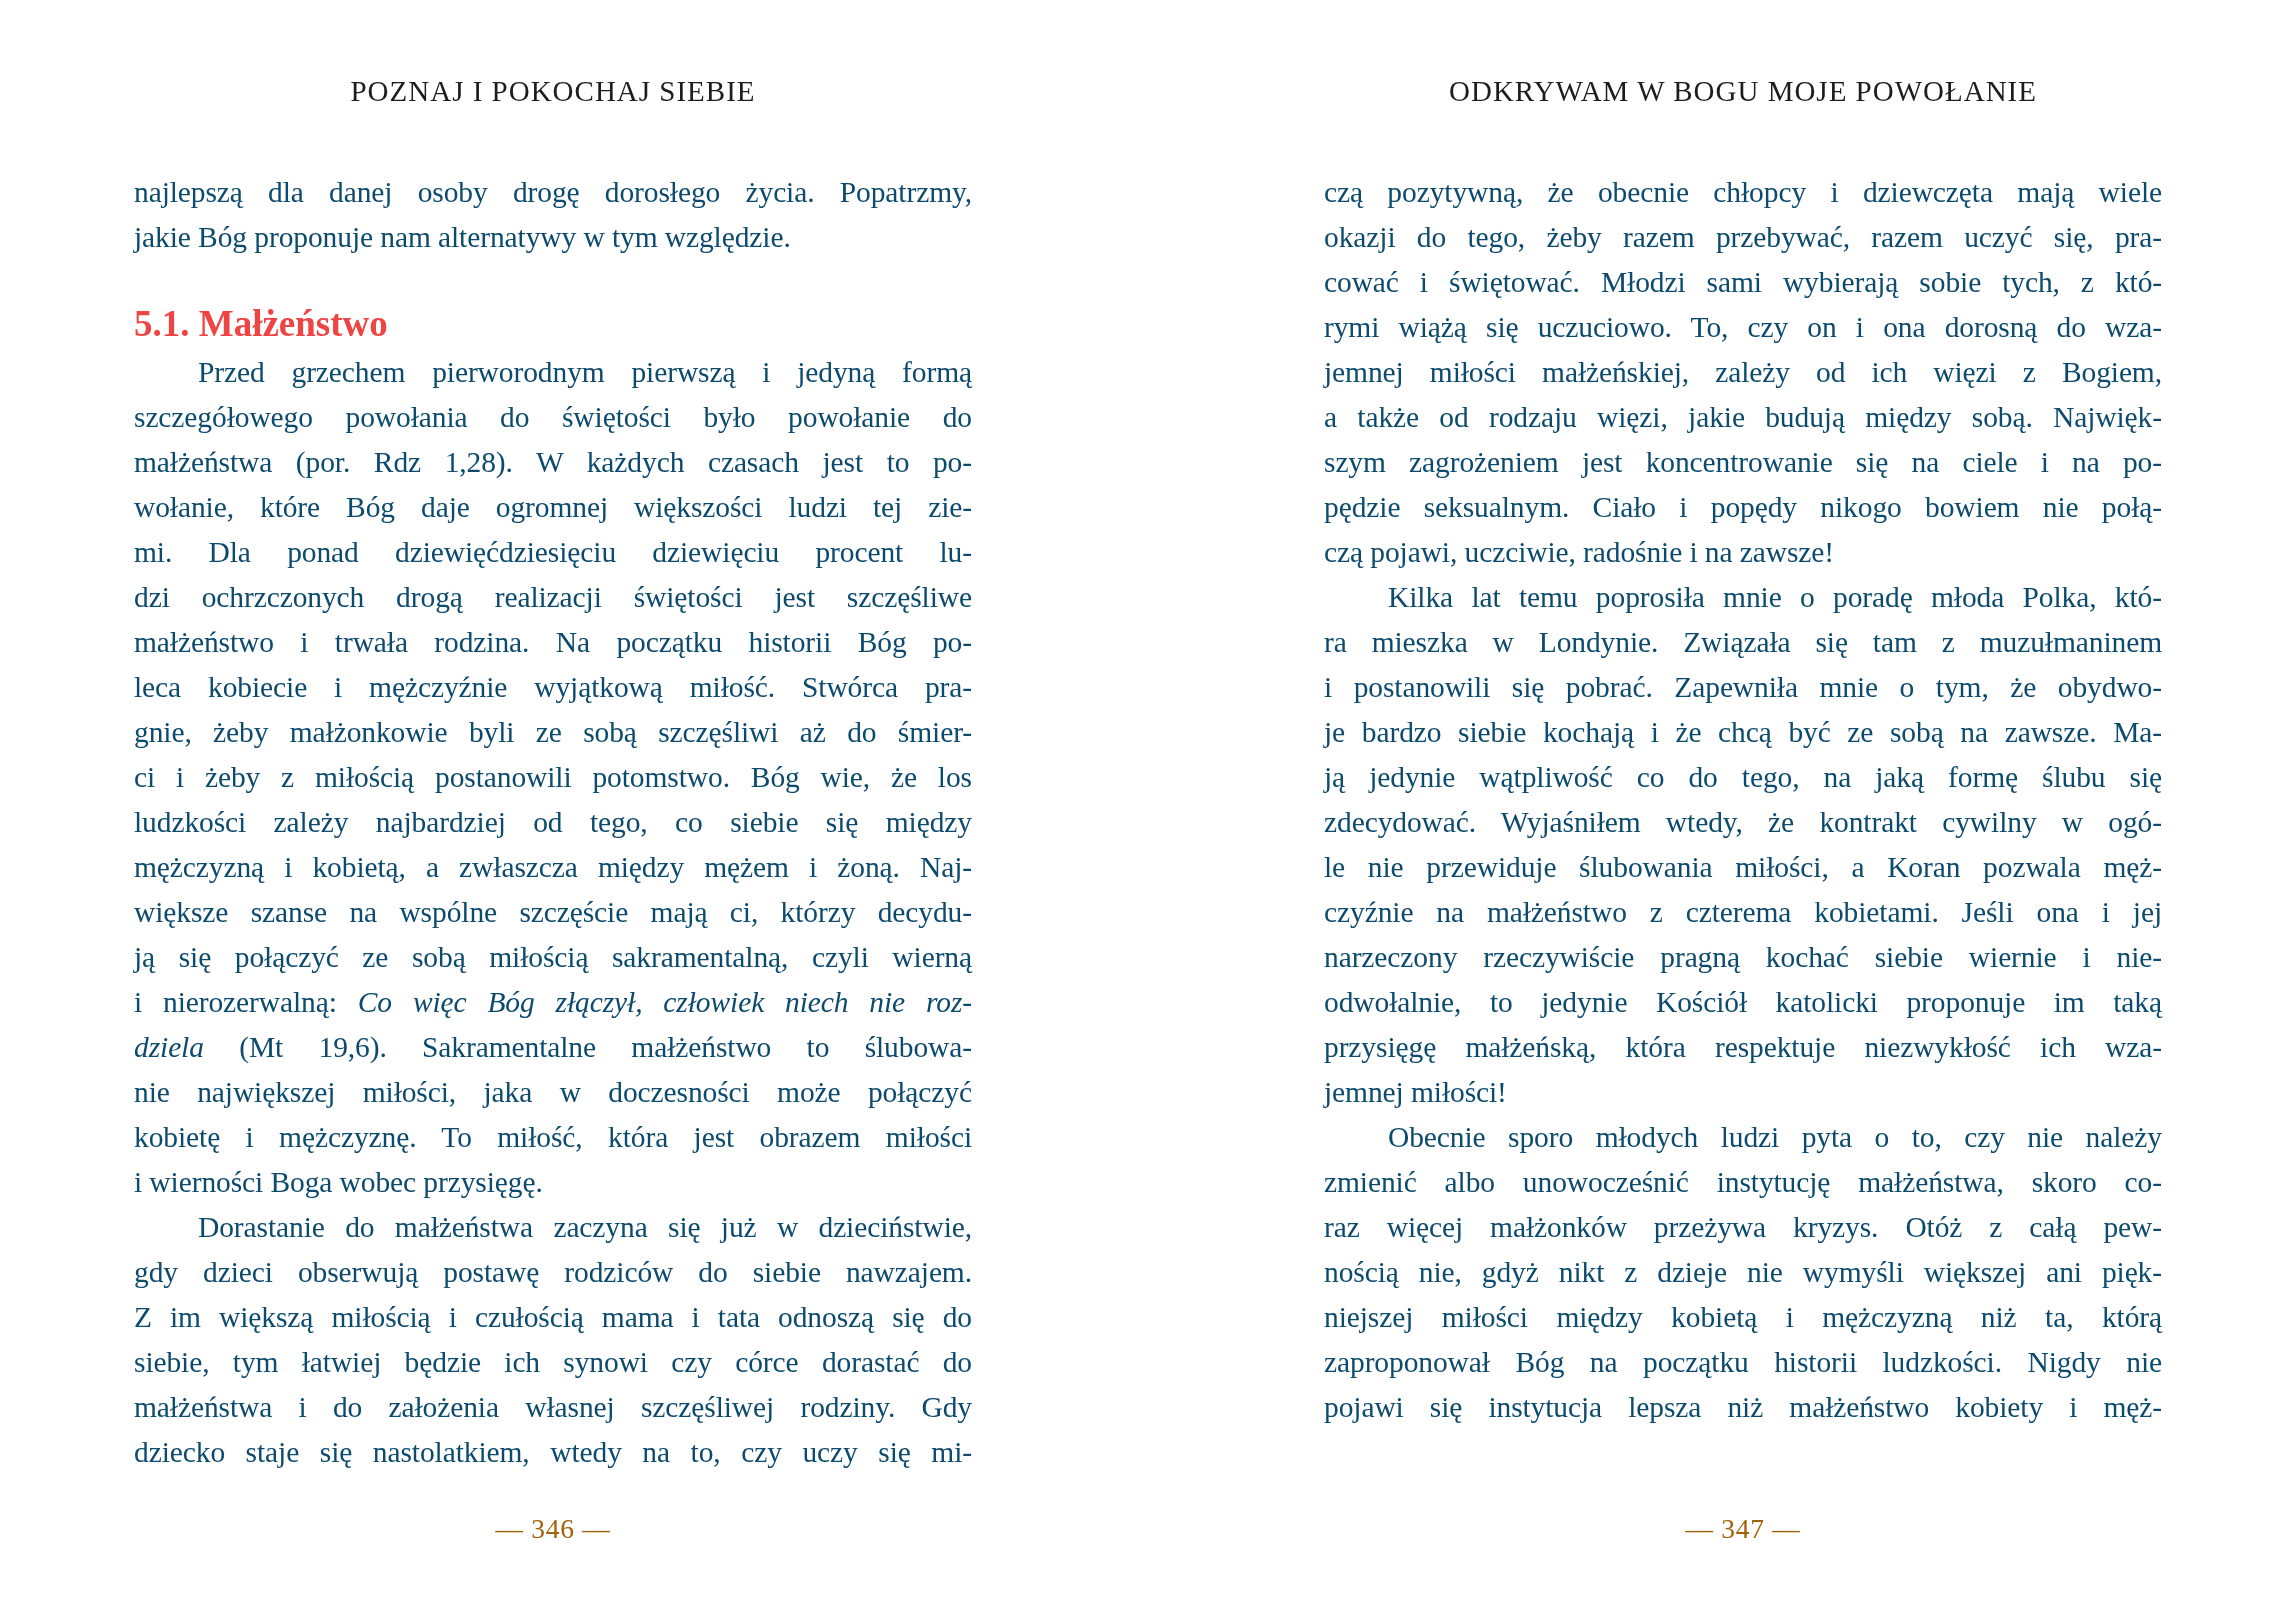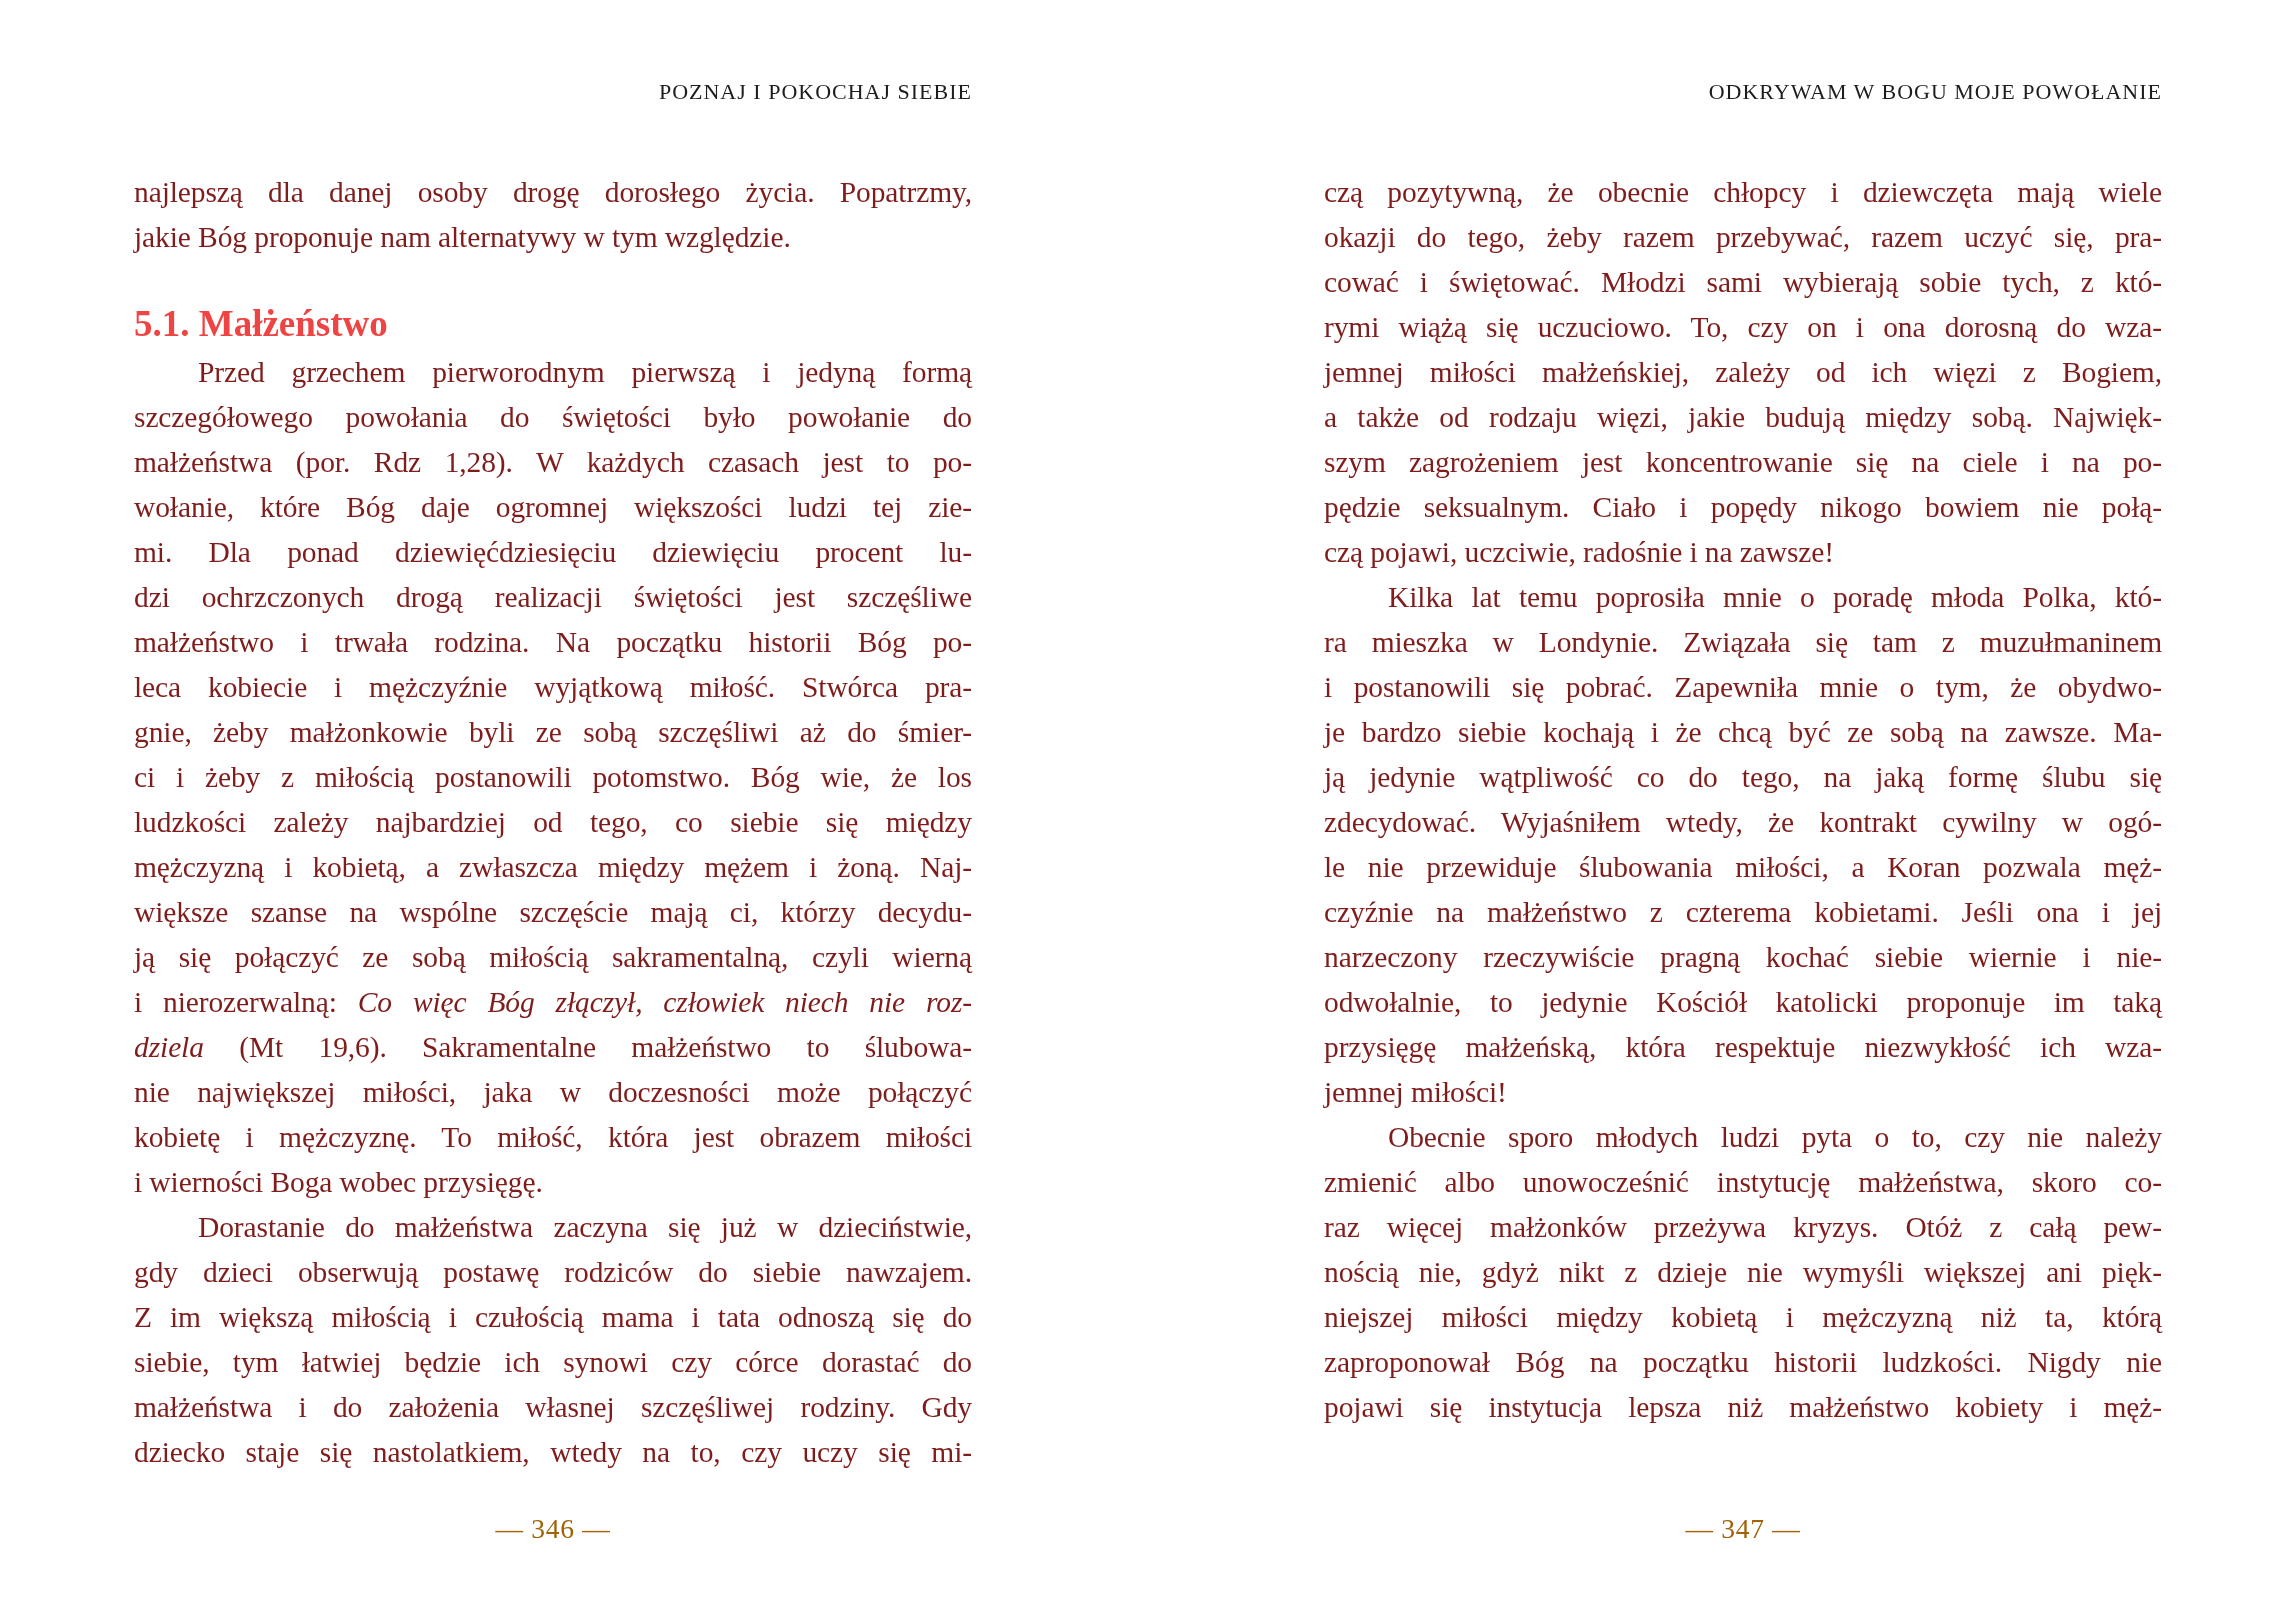--- a/index.html
+++ b/index.html
@@ -8,30 +8,30 @@
     background: #ffffff;
     font-family: "Liberation Serif", "DejaVu Serif", serif;
     color: #1b1b1b;
   }
   .spread { position: relative; width: 2295px; height: 1623px; background: #ffffff; overflow: hidden; }
   .page { position: absolute; top: 0; width: 838px; height: 100%; }
   .page-left { left: 134px; }
   .page-right { left: 1324px; }
   .running-head {
     position: absolute; top: 78px; left: 0; width: 100%;
-    text-align: right; font-size: 22px; line-height: 27px;
+    text-align: center; font-size: 29px; line-height: 27px;
     letter-spacing: 1px; font-weight: 500; color: #1d1d1d;
     white-space: nowrap;
   }
   .page-body { position: absolute; top: 170px; left: 0; right: 0; }
   .para { width: 100%; }
   .line {
     font-size: 29.5px; line-height: 45px; letter-spacing: -0.1px;
     text-align: justify; text-align-last: justify;
-    white-space: normal; width: 100%; color: #7f1d1d;
+    white-space: normal; width: 100%; color: #0c4a6e;
   }
   .line.last { text-align-last: left; }
   .line.indent { text-indent: 64px; }
   .it { font-style: italic; }
   .section-heading {
     font-size: 37px; line-height: 43px; font-weight: bold;
     margin-top: 42px; margin-bottom: 5.4px; color: #ef4444;
   }
   .page-number {
     position: absolute; top: 1513px; left: 0; width: 100%;

